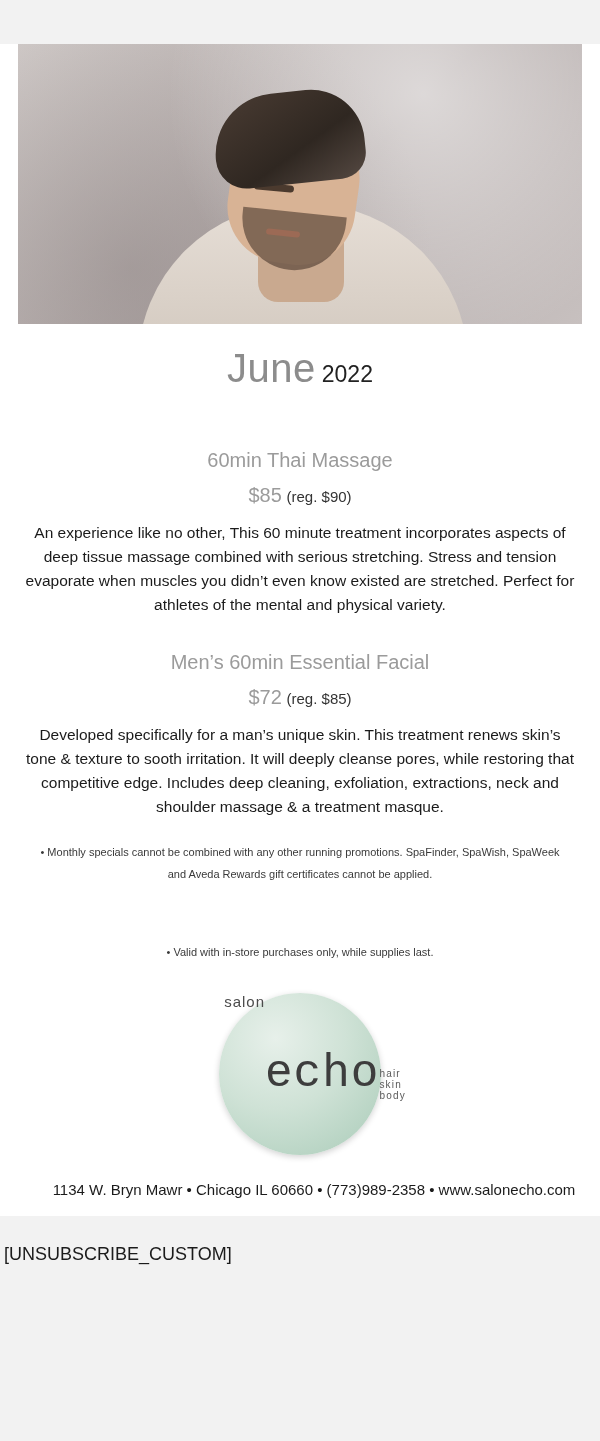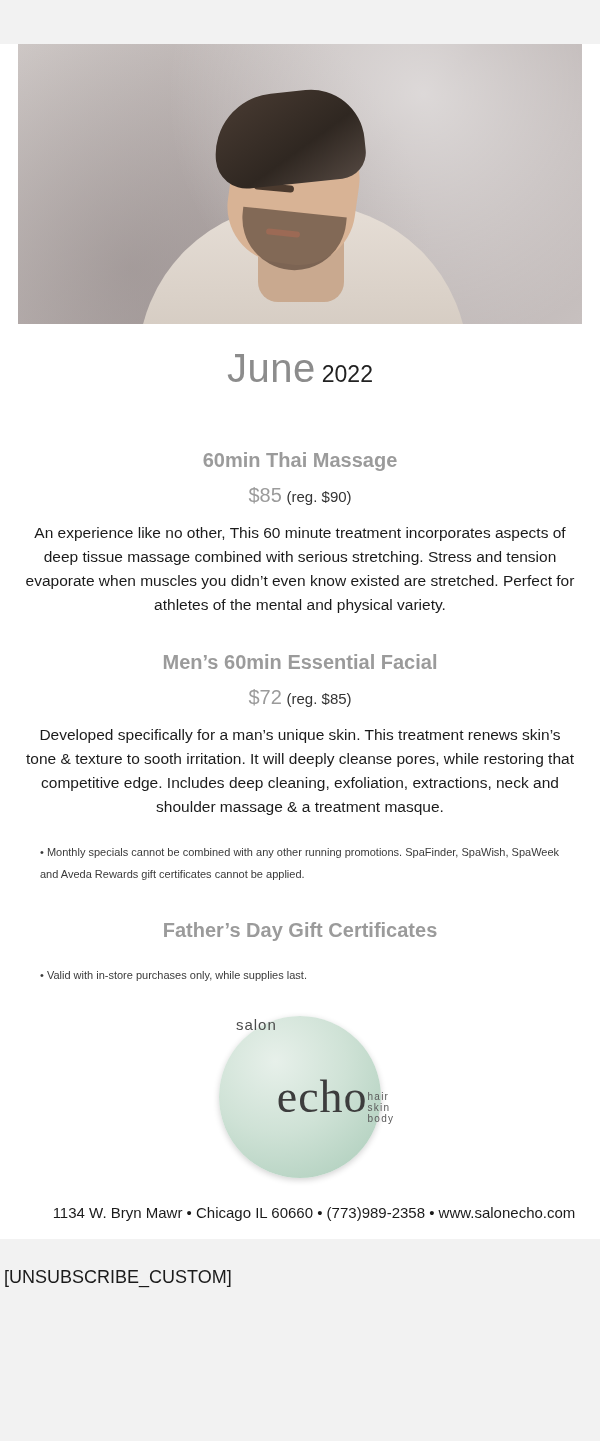--- a/index.html
+++ b/index.html
@@ -126,21 +126,21 @@
     color: #222;
     font-weight: 400;
     margin-left: 6px;
   }
   .spacer-lg { height: 52px; }
   .spacer-md { height: 34px; }
   .offer-title {
     text-align: center;
     font-size: 20px;
     color: #9b9b9b;
-    font-weight: 700;
+    font-weight: 400;
   }
   .offer-price {
     text-align: center;
     margin-top: 12px;
     font-size: 17px;
     color: #333;
   }
   .offer-price .amount {
     color: #9b9b9b;
     font-size: 20px;
@@ -153,21 +153,21 @@
     margin: 14px auto 0 auto;
     width: 552px;
     text-align: center;
     font-size: 15.5px;
     line-height: 24px;
     color: #1b1b1b;
   }
   .fineprint {
     margin: 22px auto 0 auto;
     width: 520px;
-    text-align: left;
+    text-align: center;
     font-size: 11px;
     line-height: 22px;
     color: #3a3a3a;
   }
   .gift-desc {
     margin: 12px auto 0 auto;
     width: 556px;
     text-align: center;
     font-size: 15.5px;
     line-height: 24px;
@@ -195,21 +195,21 @@
     font-size: 15px;
     color: #4b4b4b;
     letter-spacing: 1px;
     margin-bottom: -6px;
     align-self: flex-start;
     margin-left: 30px;
   }
   .logo .echo {
     font-size: 46px;
     color: #3d3d3d;
-    font-family: Liberation Serif, serif;
+    font-family: Liberation Mono, monospace;
     letter-spacing: 1px;
     line-height: 1;
   }
   .logo .tag {
     font-size: 10px;
     color: #5a5a5a;
     letter-spacing: 1.2px;
     margin-top: 20px;
   }
   .footer-address {
@@ -270,21 +270,20 @@
         <span class="reg">(reg. $85)</span>
       </div>
       <div class="offer-desc">Developed specifically for a man’s unique skin. This treatment renews skin’s tone &amp; texture to sooth irritation. It will deeply cleanse pores, while restoring that competitive edge. Includes deep cleaning, exfoliation, extractions, neck and shoulder massage &amp; a treatment masque.</div>
     </div>
 
     <div class="fineprint">• Monthly specials cannot be combined with any other running promotions. SpaFinder, SpaWish, SpaWeek and Aveda Rewards gift certificates cannot be applied.</div>
 
     <div class="spacer-md"></div>
 
     <div>
-      <div class="offer-title">Father’s Day Gift Certificates</div>
       <div class="fineprint">• Valid with in-store purchases only, while supplies last.</div>
     </div>
 
     <div class="logo-wrap">
       <div class="logo">
         <div class="salon">salon</div>
         <div class="echo">echo</div>
         <div class="tag">hair  skin  body</div>
       </div>
     </div>

